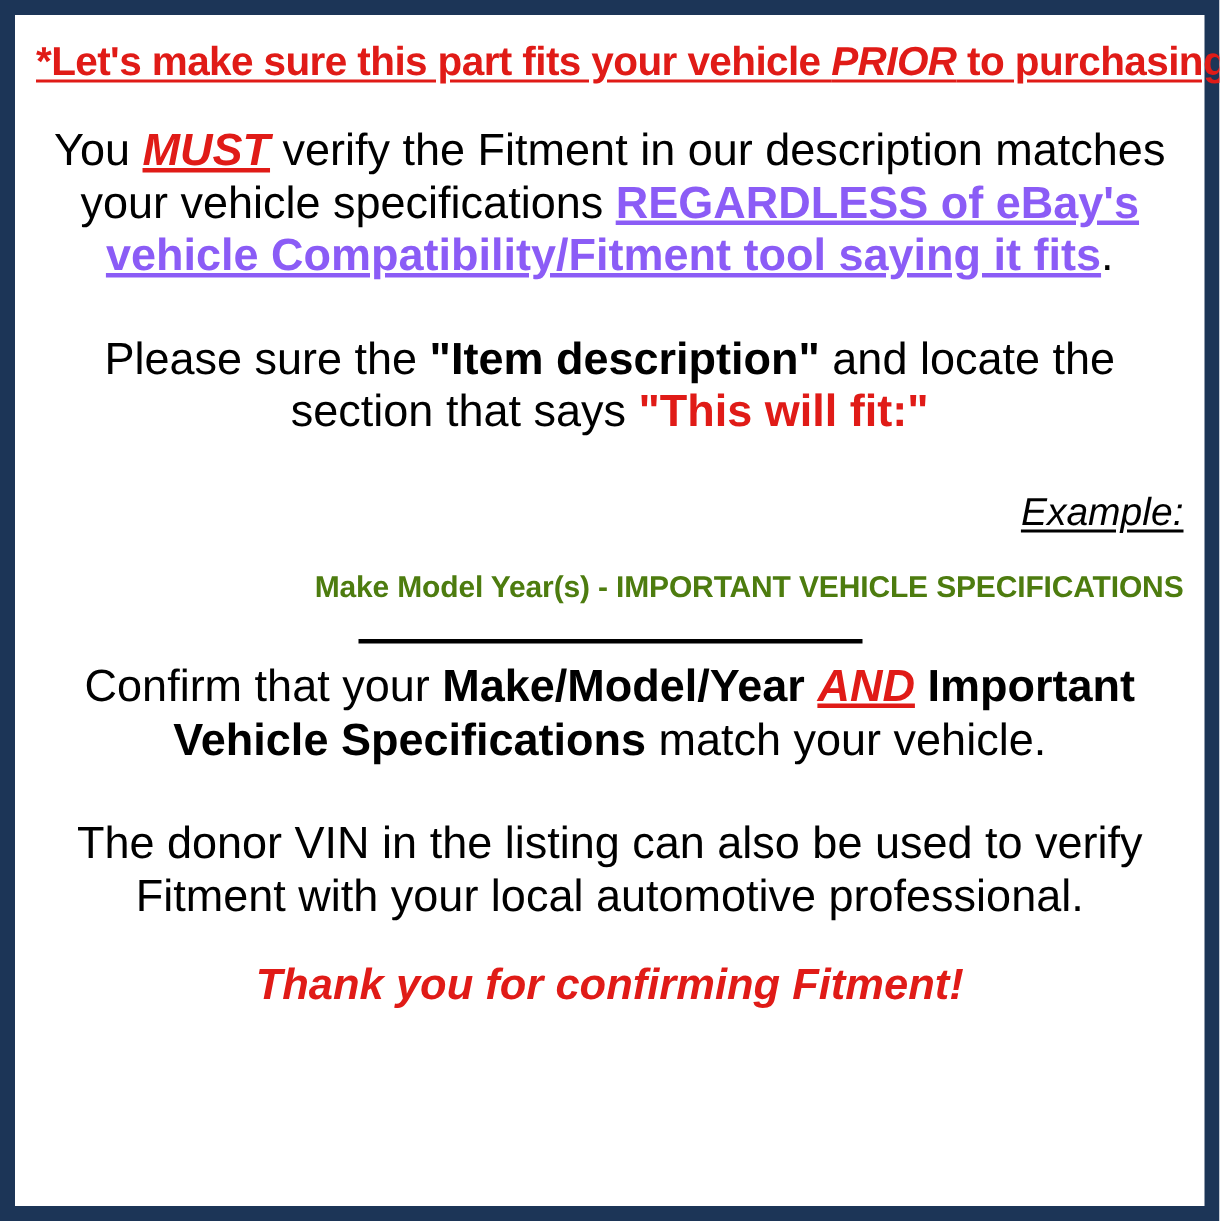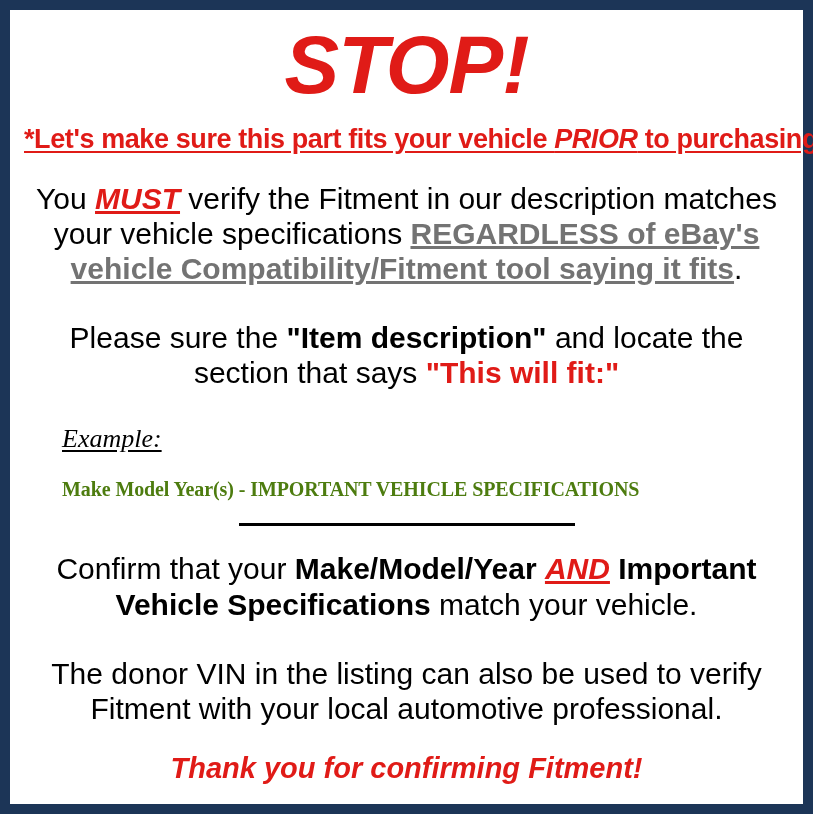--- a/index.html
+++ b/index.html
@@ -64,39 +64,38 @@
   }
   .para .b { font-weight: bold; }
   .must {
     color: #e01b17;
     font-weight: bold;
     font-style: italic;
     text-decoration: underline;
     text-underline-offset: 2px;
   }
   .redul {
-    color: #737373;
+    color: #8b5cf6;
     font-weight: bold;
     text-decoration: underline;
     text-underline-offset: 2px;
   }
   .redb {
     color: #e01b17;
     font-weight: bold;
   }
 
   #para-verify { margin-top: 26px; padding: 0 12px; }
   #para-view   { margin-top: 34px; padding: 0 10px; }
 
   
   #example-block {
     margin-top: 34px;
-    text-align: left;
+    text-align: right;
     padding-left: 38px;
-    font-family: Liberation Serif, serif;
   }
   #example-label {
     font-size: 26px;
     font-style: italic;
     font-weight: normal;
     color: #000000;
     text-decoration: underline;
     text-underline-offset: 3px;
     display: inline-block;
   }
@@ -120,39 +119,38 @@
     margin-top: 22px;
     height: 14px;
   }
   #divider-rule {
     width: 336px;
     height: 3px;
     background: #000000;
     margin: 0 auto;
   }
 
-  #para-confirm { margin-top: 14px; padding: 0 14px; }
+  #para-confirm { padding: 0 14px; }
   #para-vin     { margin-top: 34px; padding: 0 8px; }
 
   #thanks-line {
     margin-top: 26px;
     font-size: 29px;
     font-weight: bold;
     font-style: italic;
     color: #e01b17;
     white-space: nowrap;
   }
 </style>
 </head>
 <body>
 
 <div id="notice-card">
   <div id="notice-inner">
 
-    <div id="stop-title">STOP!</div>
 
     <div id="subtitle-line">
       <span>*Let's make sure this part fits your vehicle </span><span class="it">PRIOR</span><span> to purchasing*</span>
     </div>
 
     <div class="para" id="para-verify">
       <span>You </span><span class="must">MUST</span><span> verify the Fitment in our description matches your vehicle specifications </span><span class="redul">REGARDLESS of eBay's vehicle Compatibility/Fitment tool saying it fits</span><span>.</span>
     </div>
 
     <div class="para" id="para-view">

